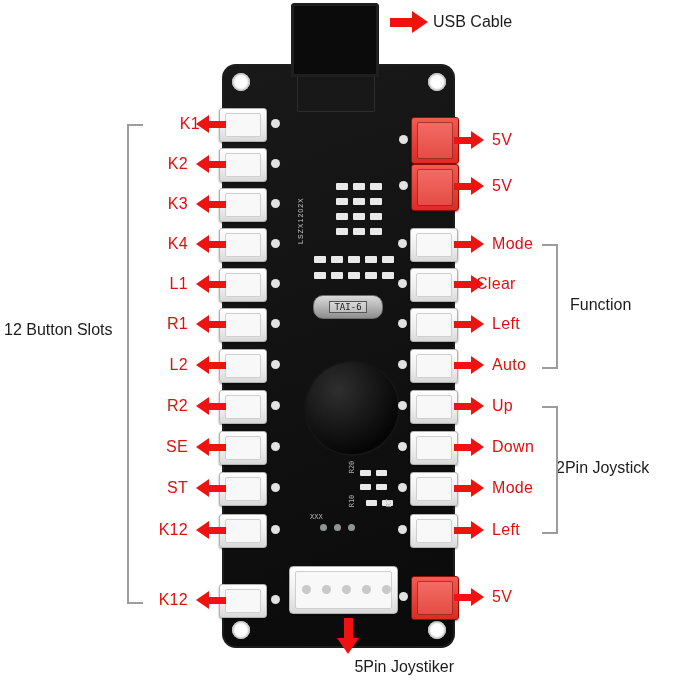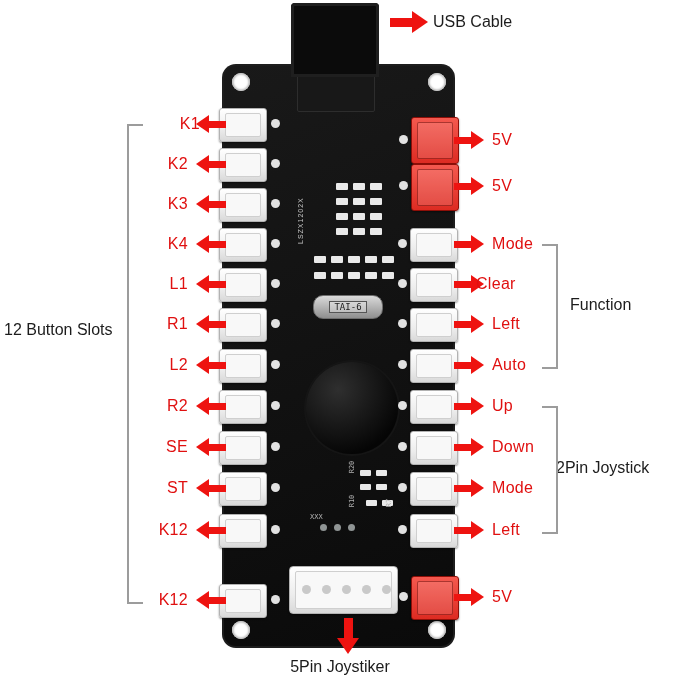--- a/index.html
+++ b/index.html
@@ -269,21 +269,21 @@
   <div class="rl" style="left:476px;top:284px">Clear</div>
   <div class="rl" style="left:492px;top:324px">Left</div>
   <div class="rl" style="left:492px;top:365px">Auto</div>
   <div class="rl" style="left:492px;top:406px">Up</div>
   <div class="rl" style="left:492px;top:447px">Down</div>
   <div class="rl" style="left:492px;top:488px">Mode</div>
   <div class="rl" style="left:492px;top:530px">Left</div>
   <div class="rl" style="left:492px;top:597px">5V</div>
 
   <div class="bl" style="left:433px;top:22px">USB Cable</div>
-  <div class="bl" style="left:250px;top:667px;width:180px;text-align:center">5Pin Joystiker</div>
+  <div class="bl" style="left:274px;top:667px;width:180px;text-align:right">5Pin Joystiker</div>
   <div class="bl" style="left:4px;top:330px">12 Button Slots</div>
   <div class="bl" style="left:570px;top:305px">Function</div>
   <div class="bl" style="left:556px;top:468px">2Pin Joystick</div>
 
   <div class="bracket open-right" style="left:127px;top:124px;width:14px;height:476px"></div>
   <div class="bracket open-left" style="left:542px;top:244px;width:14px;height:121px"></div>
   <div class="bracket open-left" style="left:542px;top:406px;width:14px;height:124px"></div>
 
 </div>
 

